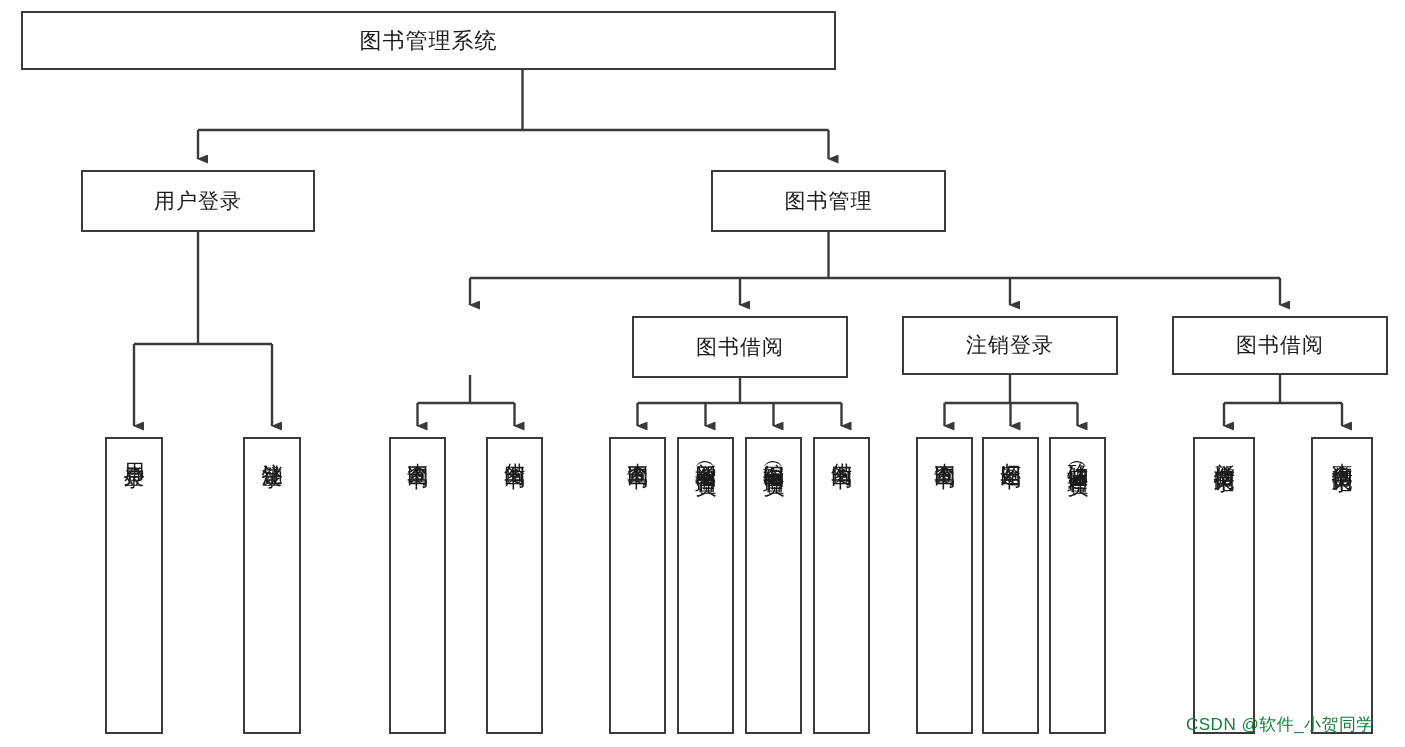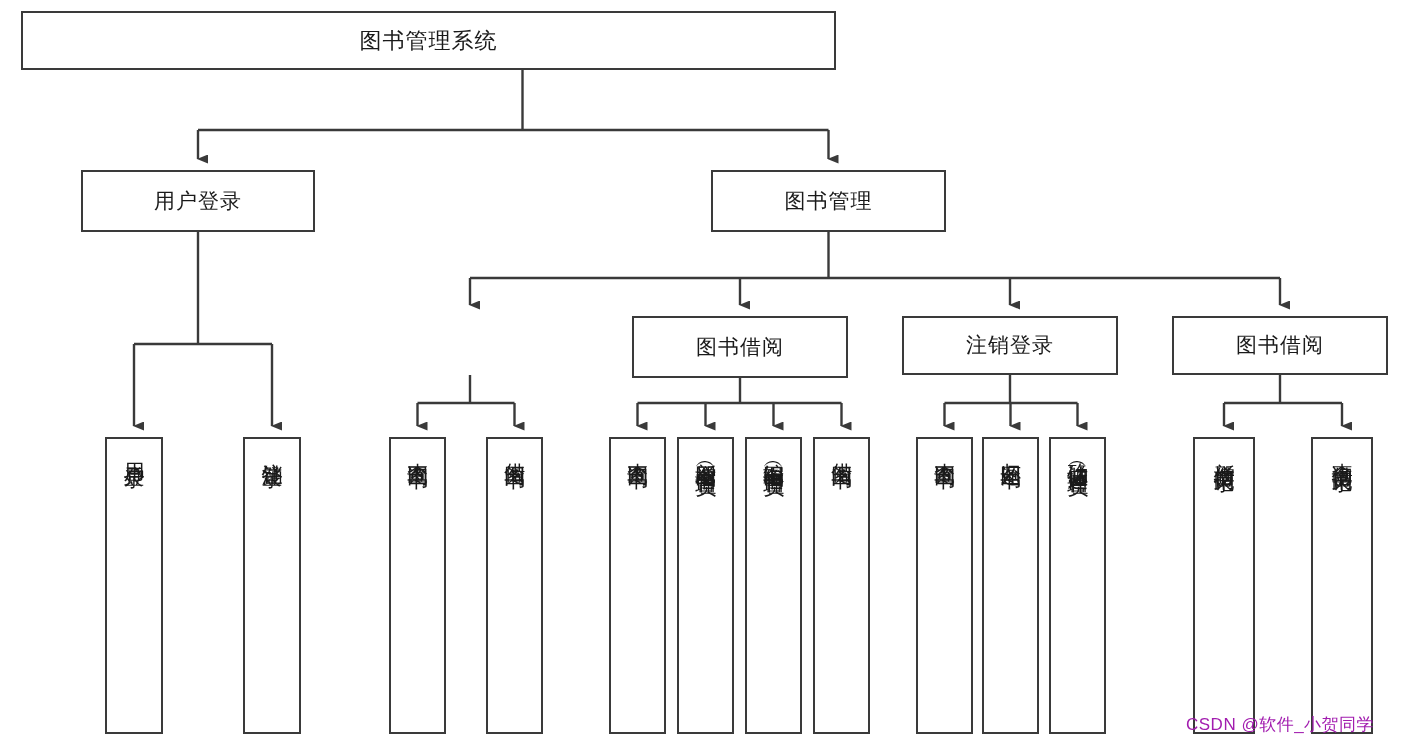--- a/index.html
+++ b/index.html
@@ -58,21 +58,21 @@
     text-orientation: upright;
     font-size: 21px;
     line-height: 1.08;
     letter-spacing: 2px;
   }
   .watermark {
     position: absolute;
     left: 1186px;
     top: 713px;
     font-size: 17px;
-    color: #a21caf;
+    color: #15803d;
     letter-spacing: 0.5px;
     z-index: 3;
     white-space: nowrap;
   }
 </style>
 </head>
 <body>
 
 <div id="canvas">
   <svg id="edges" viewBox="0 0 1405 747" xmlns="http://www.w3.org/2000/svg">

